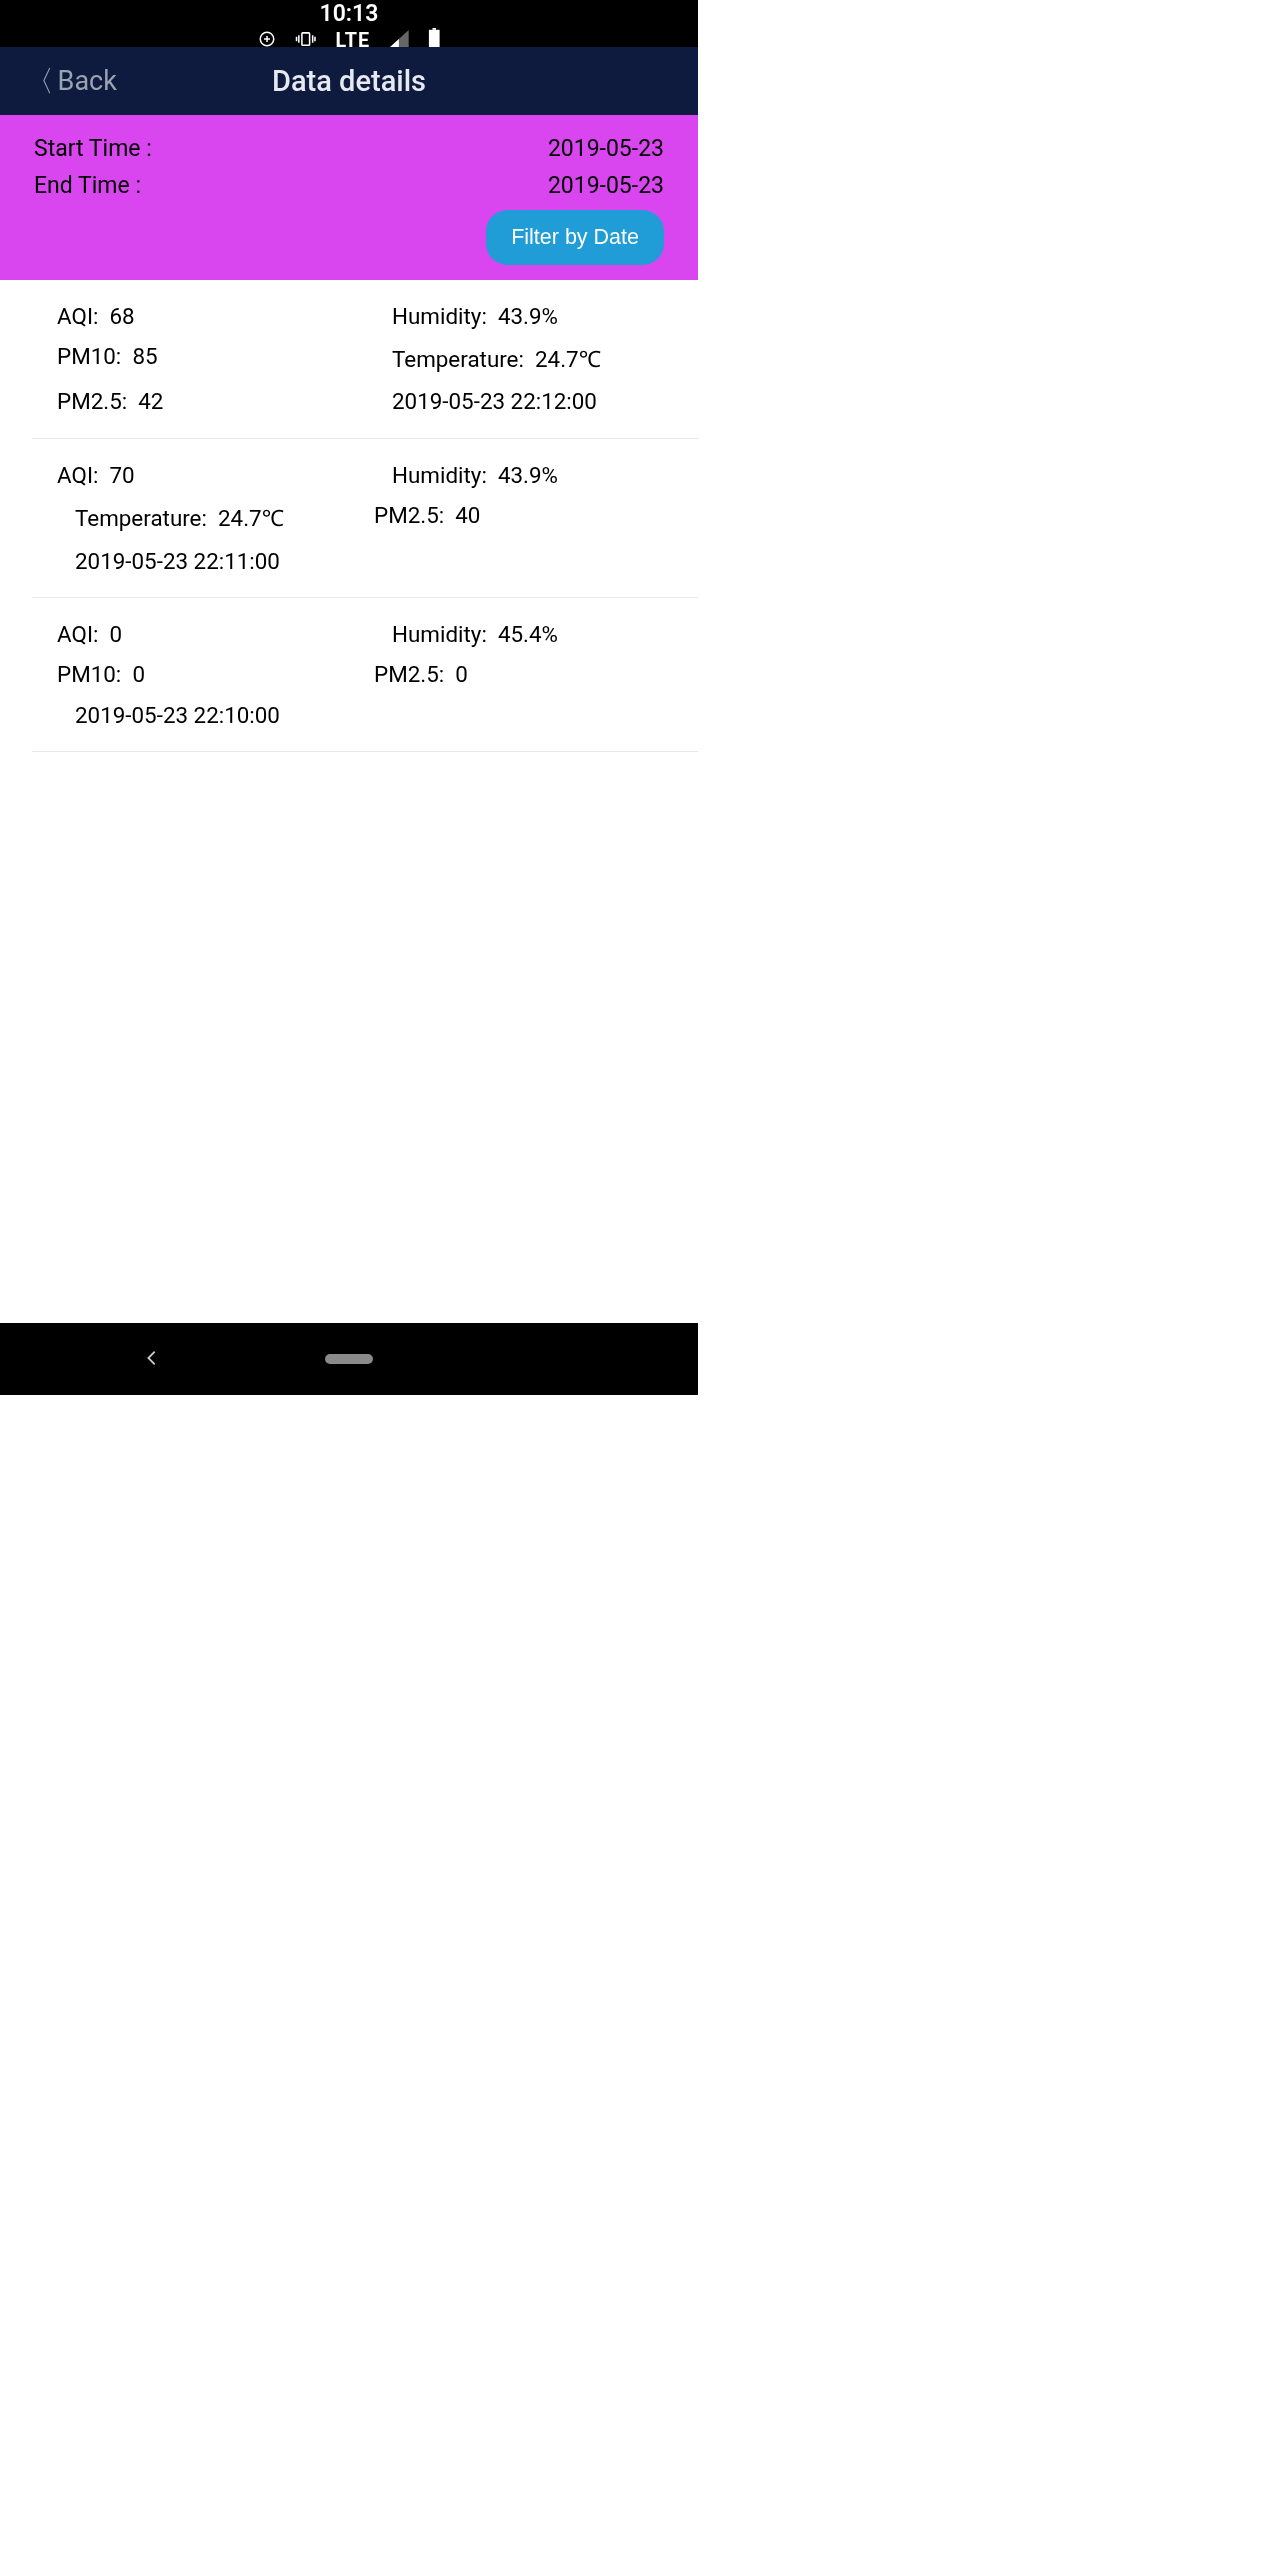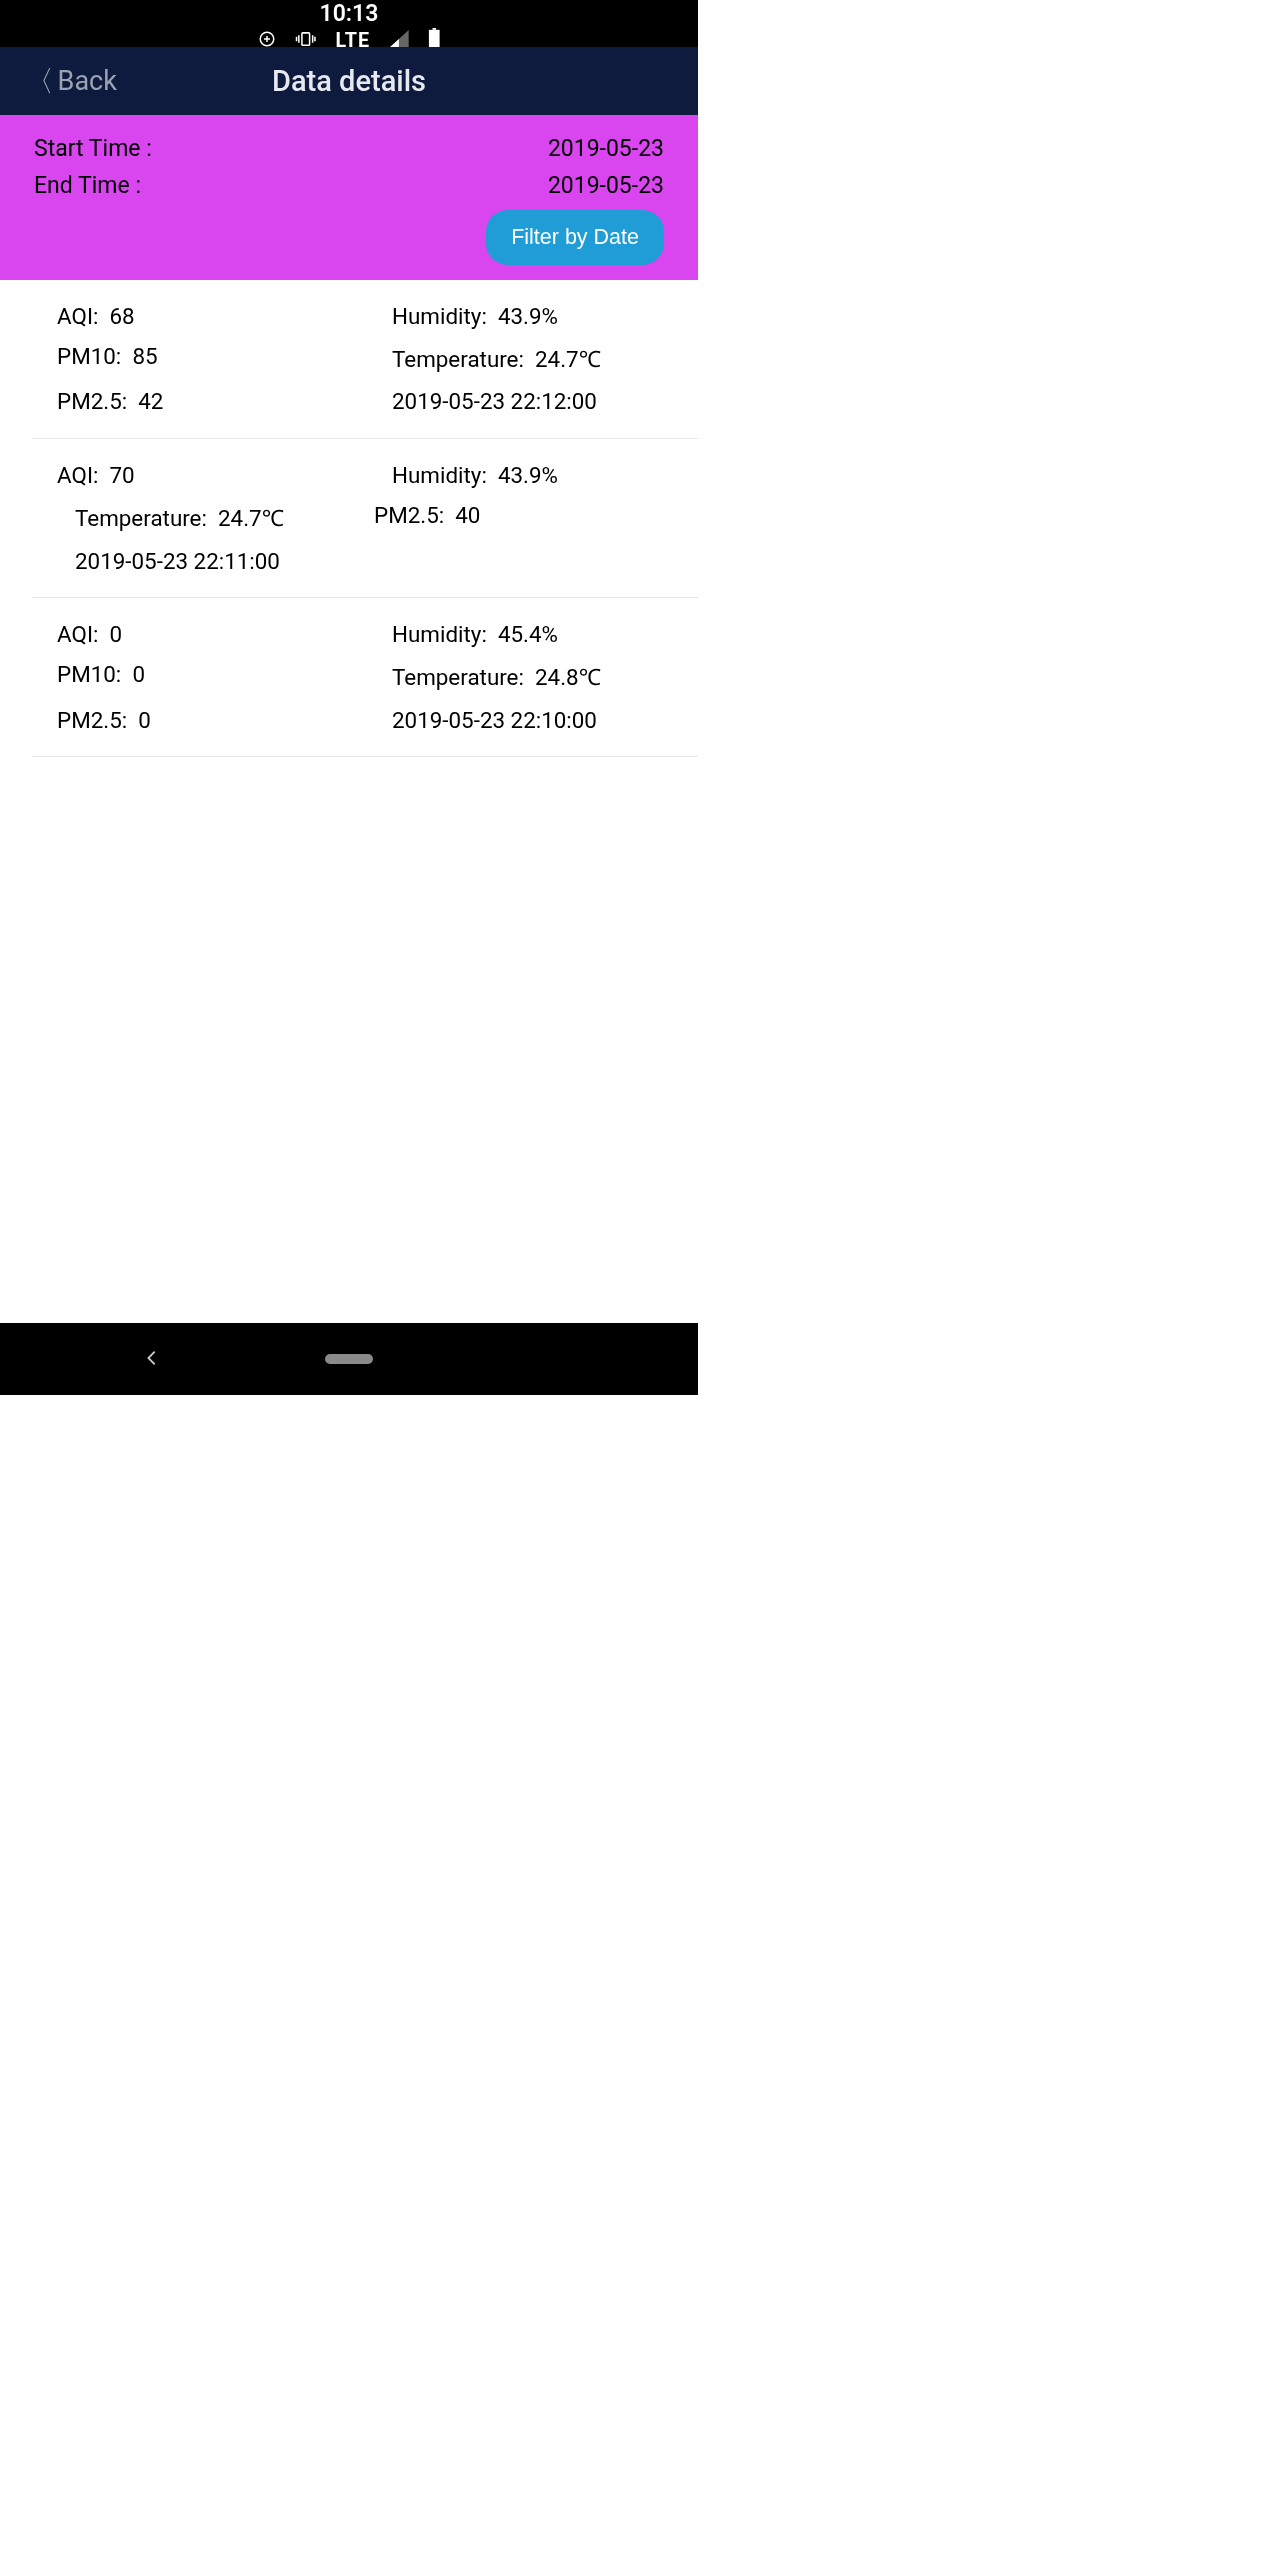--- a/index.html
+++ b/index.html
@@ -112,21 +112,20 @@
       <div class="cell right"><span>Humidity:</span>&nbsp; <span>43.9%</span></div>
       <div class="cell right"><span>Temperature:</span>&nbsp; <span>24.7℃</span></div>
       <div class="cell"><span>PM2.5:</span>&nbsp; <span>40</span></div>
       <div class="cell right">2019-05-23 22:11:00</div>
     </div>
 
     <div class="record">
       <div class="cell"><span>AQI:</span>&nbsp; <span>0</span></div>
       <div class="cell right"><span>Humidity:</span>&nbsp; <span>45.4%</span></div>
       <div class="cell"><span>PM10:</span>&nbsp; <span>0</span></div>
-      <div class="cell right"><span>Temperature:</span>&nbsp; <span>24.8℃</span></div>
       <div class="cell"><span>PM2.5:</span>&nbsp; <span>0</span></div>
       <div class="cell right">2019-05-23 22:10:00</div>
     </div>
 
   </div>
 
   <div class="nav-bar">
     <span class="nav-back">
       <svg width="18" height="18" viewBox="0 0 20 20">
           <path d="M13 3 L6 10 L13 17" fill="none" stroke="#ccc" stroke-width="2"></path>

